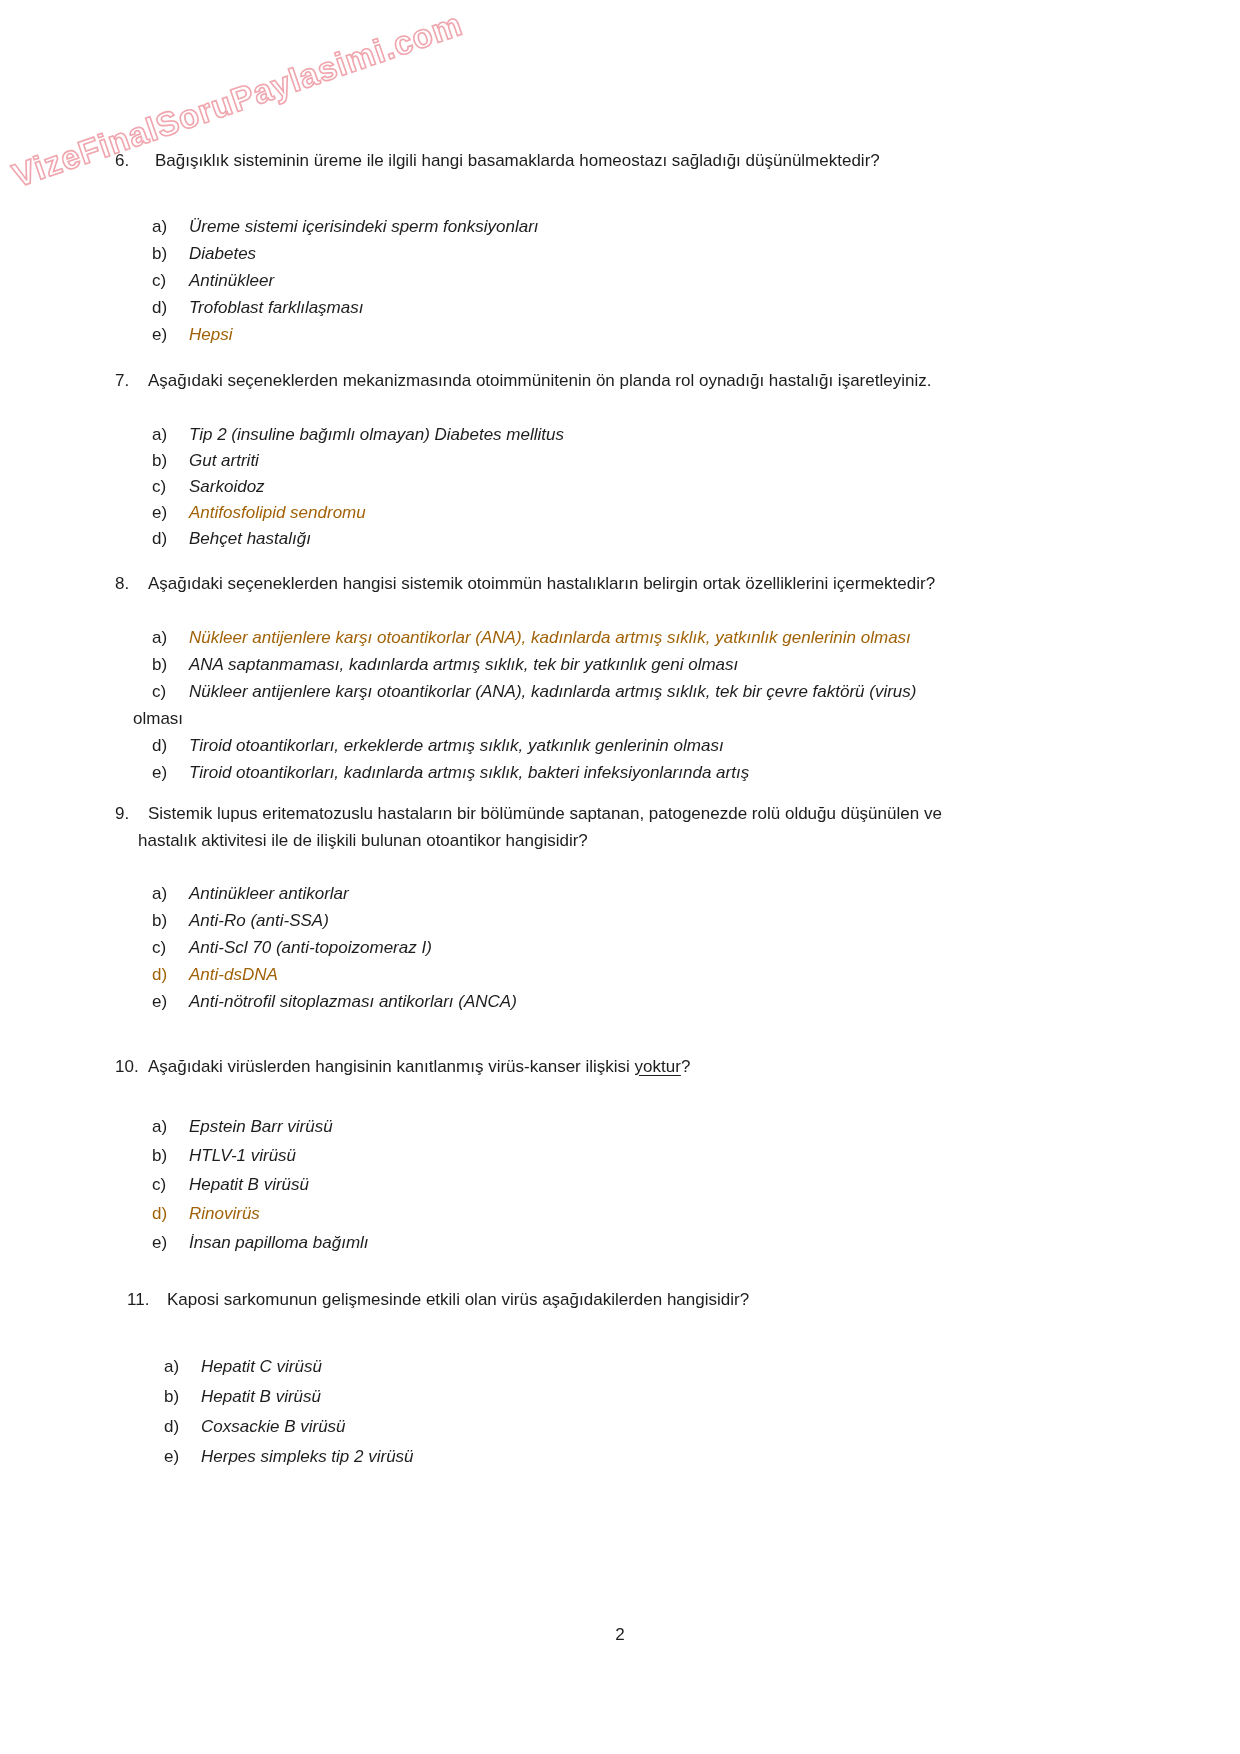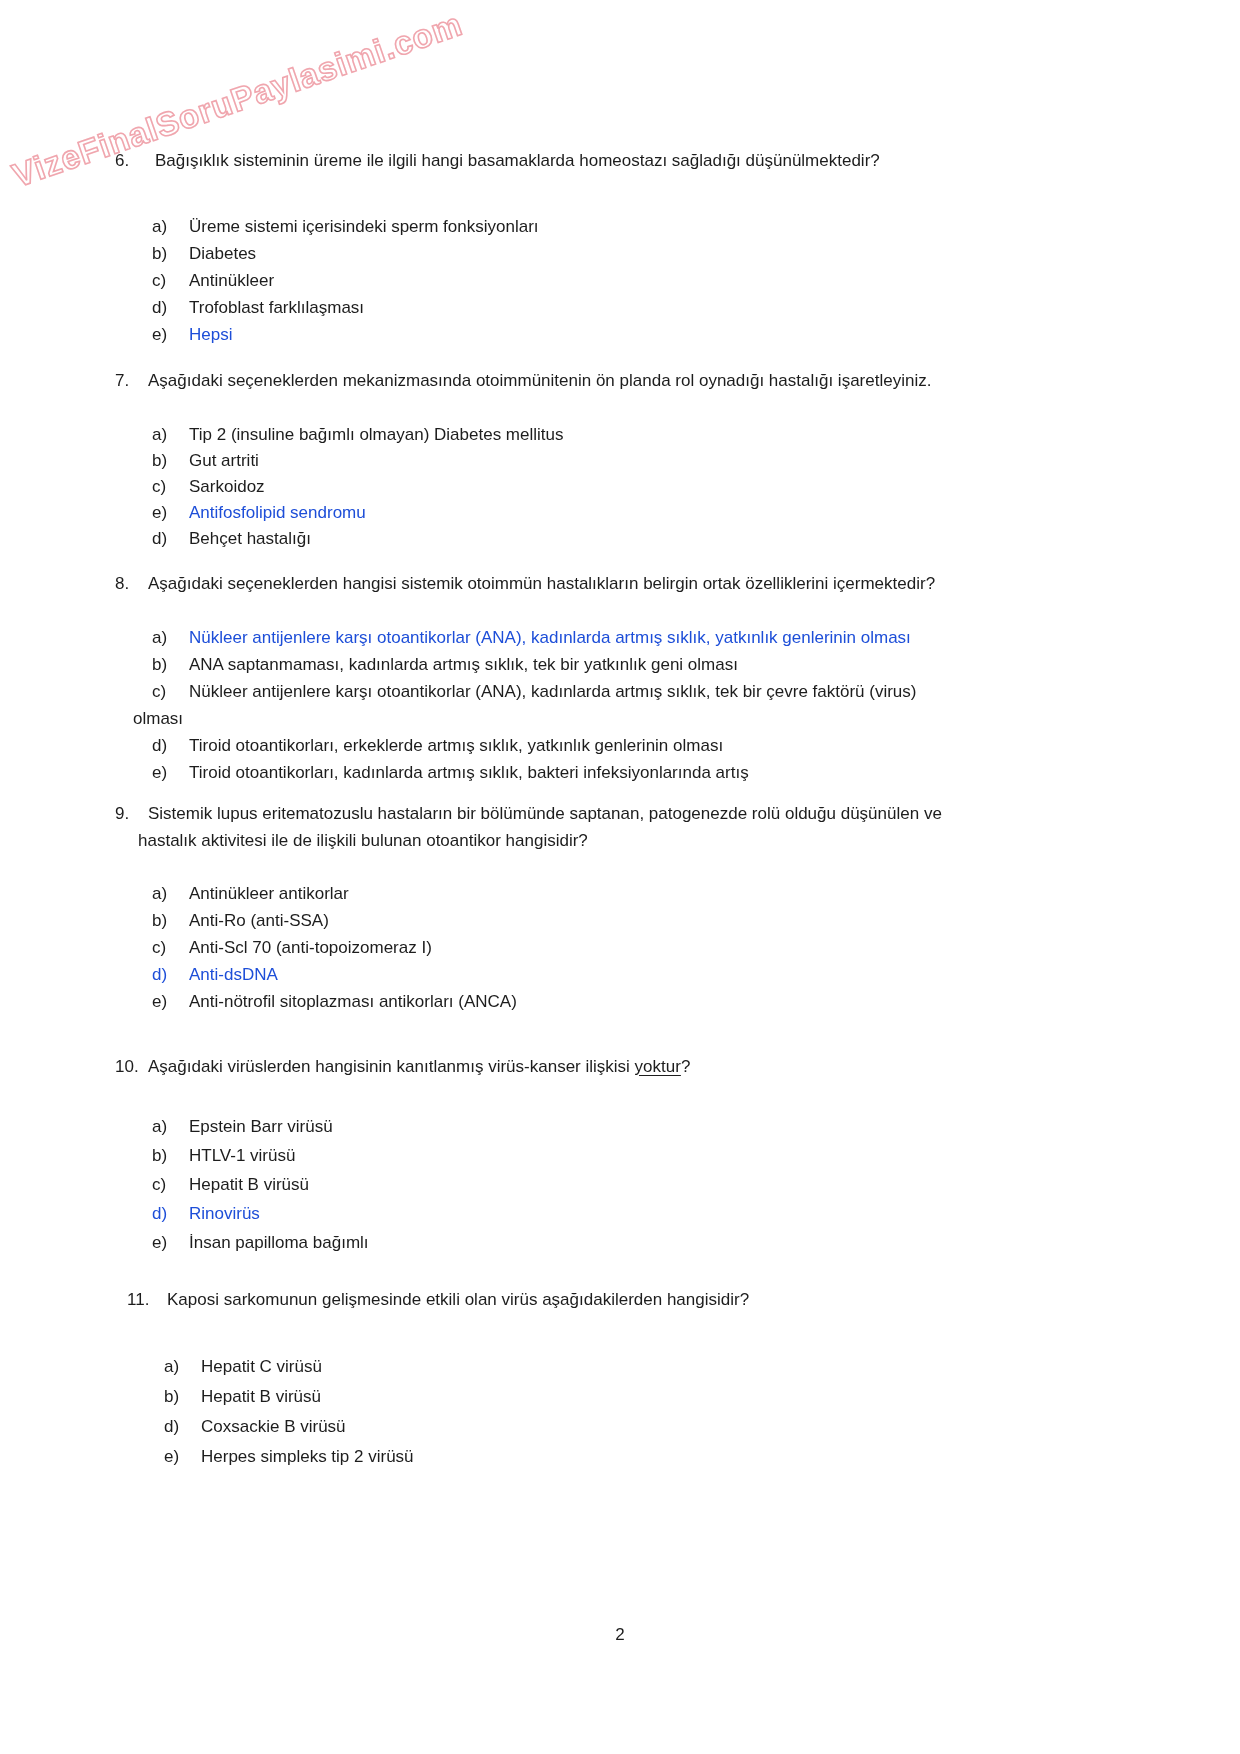--- a/index.html
+++ b/index.html
@@ -64,33 +64,33 @@
     list-style: none;
     margin: 0;
     padding: 0;
     margin-left: 152px;
   }
   .option { white-space: nowrap; }
   .letter {
     display: inline-block;
     min-width: 37px;
   }
-  .opt-text { white-space: nowrap; }
+  .opt-text { white-space: nowrap; font-style: italic; }
   .opt-cont {
     display: block;
     margin-left: -19px;
     white-space: nowrap;
   }
 
   .lh27 { line-height: 27px; }
   .lh26 { line-height: 26px; }
   .lh29 { line-height: 29px; }
   .lh30 { line-height: 30px; }
 
-  .red { color: #1d4ed8; }
+  .red { color: #a16207; }
   .u { text-decoration: underline; text-underline-offset: 3px; }
 
   
   #q6  { top: 147px; }
   #q7  { top: 367px; }
   #q8  { top: 570px; }
   #q9  { top: 800px; }
   #q10 { top: 1053px; }
   #q11 { top: 1286px; padding-left: 12px; }
 

